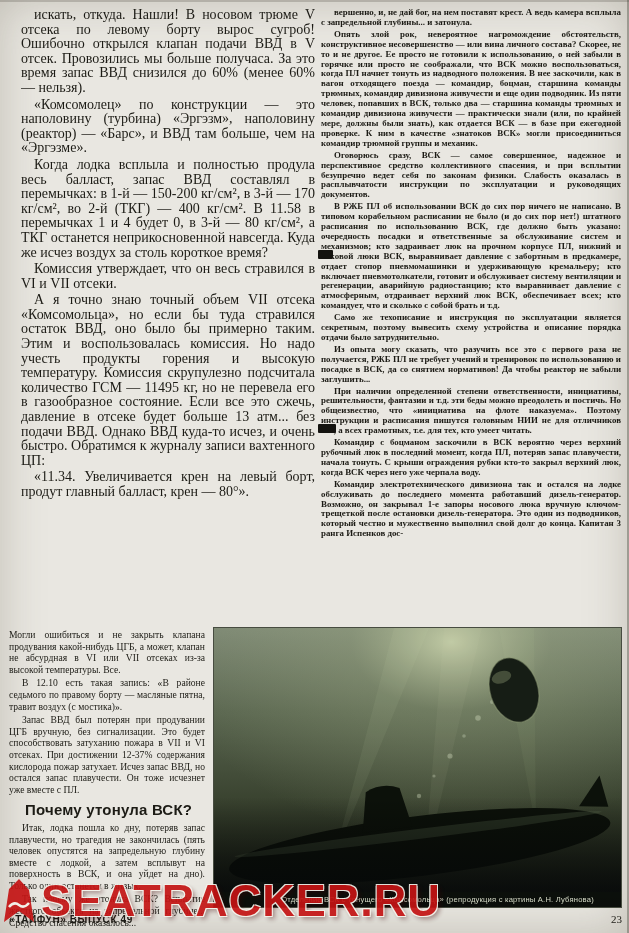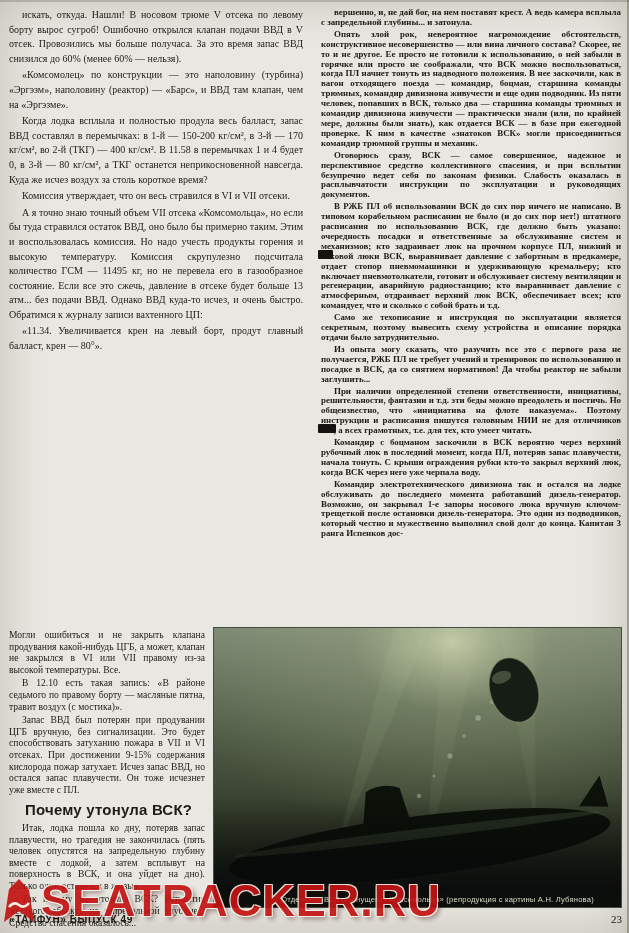--- a/index.html
+++ b/index.html
@@ -12,21 +12,21 @@
   }
   .page::before { content:""; position:absolute; right:0; top:0; width:2px; height:100%;
     background:rgba(58,54,44,.35); z-index:5; }
   .page::after { content:""; position:absolute; left:0; top:0; width:100%; height:2px;
     background:rgba(58,54,44,.22); z-index:5; }
 
   .col { position:absolute; overflow:hidden; text-align:justify; hyphens:auto; overflow-wrap:break-word; }
   .para { text-indent:13px; margin-bottom:2px; }
   .para.cont { text-indent:0; }
 
-  #colLeftTop  { left:9px;  top:8px;   width:294px; height:617px; font-size:10px;  line-height:14.6px; }
+  #colLeftTop  { left:21px;  top:8px;   width:294px; height:617px; font-size:14px;  line-height:14.6px; }
   #colRight    { left:321px; top:8px;  width:300px; height:613px; font-size:8.9px; line-height:9.9px;font-weight:bold; }
   #colLeftBottom { left:9px; top:629px; width:196px; height:304px; font-size:9.6px; line-height:11.6px; }
 
   .section-heading {
     font-family:"Liberation Sans","DejaVu Sans",sans-serif;
     font-size:15px; font-weight:bold; letter-spacing:.2px;
     margin:9px 0 6px 16px; text-align:left; text-indent:0;
   }
 
   .artwork {
@@ -61,44 +61,44 @@
                  1px 1px 0 #f4f2ea, 3px 3px 5px rgba(60,0,0,.45);
   }
 </style>
 </head>
 <body>
 
 <div class="page">
 
   <div class="col" id="colLeftTop">
       <p class="para">искать, откуда. Нашли! В носовом трюме V отсека по левому борту вырос сугроб! Ошибочно открылся клапан подачи ВВД в V отсек. Провозились мы больше получаса. За это время запас ВВД снизился до 60% (менее 60% — нельзя).</p>
-      <p class="para">«Комсомолец» по конструкции — это наполовину (турбина) «Эргэзм», наполовину (реактор) — «Барс», и ВВД там клапан, чем на «Эргэзме».</p>
+      <p class="para">«Комсомолец» по конструкции — это наполовину (турбина) «Эргэзм», наполовину (реактор) — «Барс», и ВВД там больше, чем на «Эргэзме».</p>
       <p class="para">Когда лодка всплыла и полностью продула весь балласт, запас ВВД составлял в перемычках: в 1-й — 150-200 кг/см², в 3-й — 170 кг/см², во 2-й (ТКГ) — 400 кг/см². В 11.58 в перемычках 1 и 4 будет 0, в 3-й — 80 кг/см², а ТКГ останется неприкосновенной навсегда. Куда же исчез воздух за столь короткое время?</p>
       <p class="para">Комиссия утверждает, что он весь стравился в VI и VII отсеки.</p>
       <p class="para">А я точно знаю точный объем VII отсека «Комсомольца», но если бы туда стравился остаток ВВД, оно было бы примерно таким. Этим и воспользовалась комиссия. Но надо учесть продукты горения и высокую температуру. Комиссия скрупулезно подсчитала количество ГСМ — 11495 кг, но не перевела его в газообразное состояние. Если все это сжечь, давление в отсеке будет больше 13 атм... без подачи ВВД. Однако ВВД куда-то исчез, и очень быстро. Обратимся к журналу записи вахтенного ЦП:</p>
       <p class="para">«11.34. Увеличивается крен на левый борт, продут главный балласт, крен — 80°».</p>
     </div>
 
   <div class="col" id="colRight">
       <p class="para">вершенно, и, не дай бог, на нем поставят крест. А ведь камера всплыла с запредельной глубины... и затонула.</p>
       <p class="para">Опять злой рок, невероятное нагромождение обстоятельств, конструктивное несовершенство — или вина личного состава? Скорее, не то и не другое. Ее просто не готовили к использованию, о ней забыли в горячке или просто не соображали, что ВСК можно воспользоваться, когда ПЛ начнет тонуть из надводного положения. В нее заскочили, как в вагон отходящего поезда — командир, боцман, старшина команды трюмных, командир дивизиона живучести и еще один подводник. Из пяти человек, попавших в ВСК, только два — старшина команды трюмных и командир дивизиона живучести — практически знали (или, по крайней мере, должны были знать), как отдается ВСК — в базе при ежегодной проверке. К ним в качестве «знатоков ВСК» могли присоединиться командир трюмной группы и механик.</p>
       <p class="para">Оговорюсь сразу, ВСК — самое совершенное, надежное и перспективное средство коллективного спасения, и при всплытии безупречно ведет себя по законам физики. Слабость оказалась в расплывчатости инструкции по эксплуатации и руководящих документов.</p>
       <p class="para">В РЖБ ПЛ об использовании ВСК до сих пор ничего не написано. В типовом корабельном расписании не было (и до сих пор нет!) штатного расписания по использованию ВСК, где должно быть указано: очередность посадки и ответственные за обслуживание систем и механизмов; кто задраивает люк на прочном корпусе ПЛ, нижний и боковой люки ВСК, выравнивает давление с забортным в предкамере, отдает стопор пневмомашинки и удерживающую кремальеру; кто включает пневмотолкатели, готовит и обслуживает систему вентиляции и регенерации, аварийную радиостанцию; кто выравнивает давление с атмосферным, отдраивает верхний люк ВСК, обеспечивает всех; кто командует, что и сколько с собой брать и т.д.</p>
       <p class="para">Само же техописание и инструкция по эксплуатации является секретным, поэтому вывесить схему устройства и описание порядка отдачи было затруднительно.</p>
       <p class="para">Из опыта могу сказать, что разучить все это с первого раза не получается, РЖБ ПЛ не требует учений и тренировок по использованию и посадке в ВСК, да со снятием нормативов! Да чтобы реактор не забыли заглушить...</p>
       <p class="para">При наличии определенной степени ответственности, инициативы, решительности, фантазии и т.д. эти беды можно преодолеть и постичь. Но общеизвестно, что «инициатива на флоте наказуема». Поэтому инструкции и расписания пишутся головным НИИ не для отличников БП, а всех грамотных, т.е. для тех, кто умеет читать.</p>
       <p class="para">Командир с боцманом заскочили в ВСК вероятно через верхний рубочный люк в последний момент, когда ПЛ, потеряв запас плавучести, начала тонуть. С крыши ограждения рубки кто-то закрыл верхний люк, когда ВСК через него уже черпала воду.</p>
       <p class="para">Командир электротехнического дивизиона так и остался на лодке обслуживать до последнего момента работавший дизель-генератор. Возможно, он закрывал 1-е запоры носового люка вручную ключом-трещеткой после остановки дизель-генератора. Это один из подводников, который честно и мужественно выполнил свой долг до конца. Капитан 3 ранга Испенков дос-</p>
     </div>
 
   <div class="col" id="colLeftBottom">
     <div>
-        <p class="para cont">Могли ошибиться и не закрыть клапана продувания какой-нибудь ЦГБ, а может, клапан не закрылся в VI или VII правому из-за высокой температуры. Все.</p>
+        <p class="para cont">Могли ошибиться и не закрыть клапана продувания какой-нибудь ЦГБ, а может, клапан не абсурдная в VI или VII отсеках из-за высокой температуры. Все.</p>
         <p class="para">В 12.10 есть такая запись: «В районе седьмого по правому борту — масляные пятна, травит воздух (с мостика)».</p>
-        <p class="para">Запас ВВД был потерян при продувании ЦГБ вручную, без сигнализации. Это будет способствовать затуханию пожара в VII и VI отсеках. При достижении 9-15% содержания кислорода пожар затухает. Исчез запас ВВД, но остался запас плавучести. Он тоже исчезнет уже вместе с ПЛ.</p>
+        <p class="para">Запас ВВД был потерян при продувании ЦГБ вручную, без сигнализации. Это будет способствовать затуханию пожара в VII и VI отсеках. При достижении 12-37% содержания кислорода пожар затухает. Исчез запас ВВД, но остался запас плавучести. Он тоже исчезнет уже вместе с ПЛ.</p>
       </div>
     <h2 class="section-heading">Почему утонула ВСК?</h2>
     <div>
         <p class="para">Итак, лодка пошла ко дну, потеряв запас плавучести, но трагедия не закончилась (пять человек опустятся на запредельную глубину вместе с лодкой, а затем всплывут на поверхность в ВСК, и она уйдет на дно). Только один останется в живых.</p>
         <p class="para">Так почему же утонула ВСК? Всплытие жесткого объекта на запредельной глубине... Средство спасения оказалось...</p>
       </div>
   </div>
 
   <div class="ink-mark" id="inkMark1"></div>
   <div class="ink-mark" id="inkMark2"></div>

